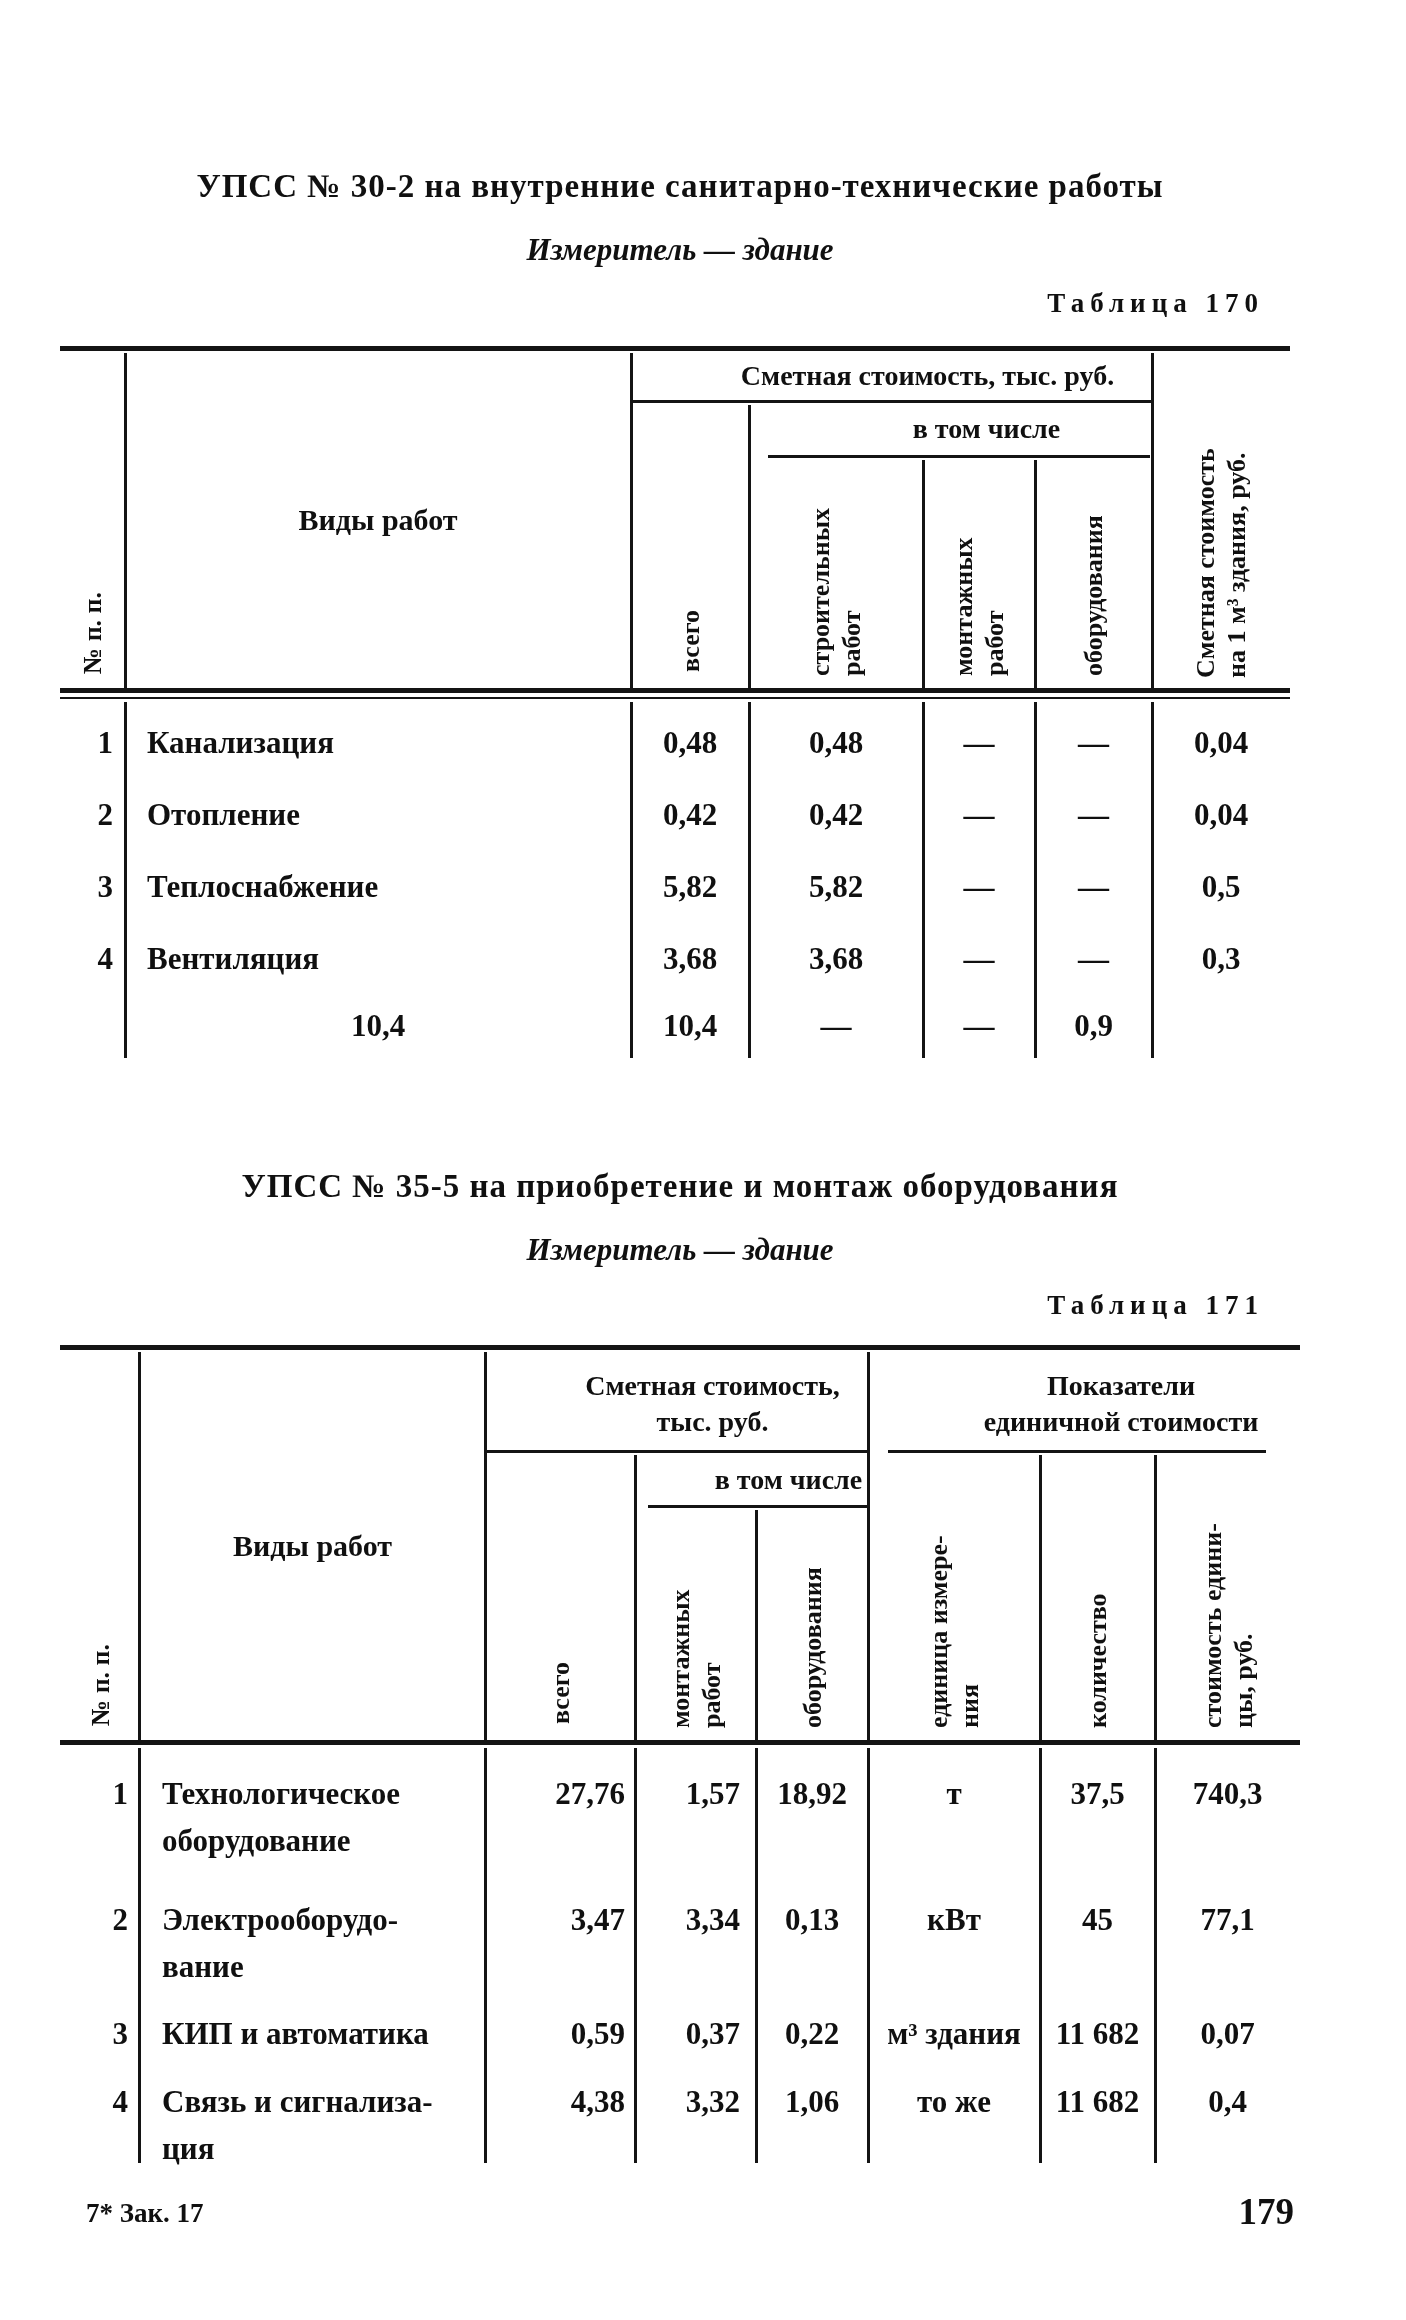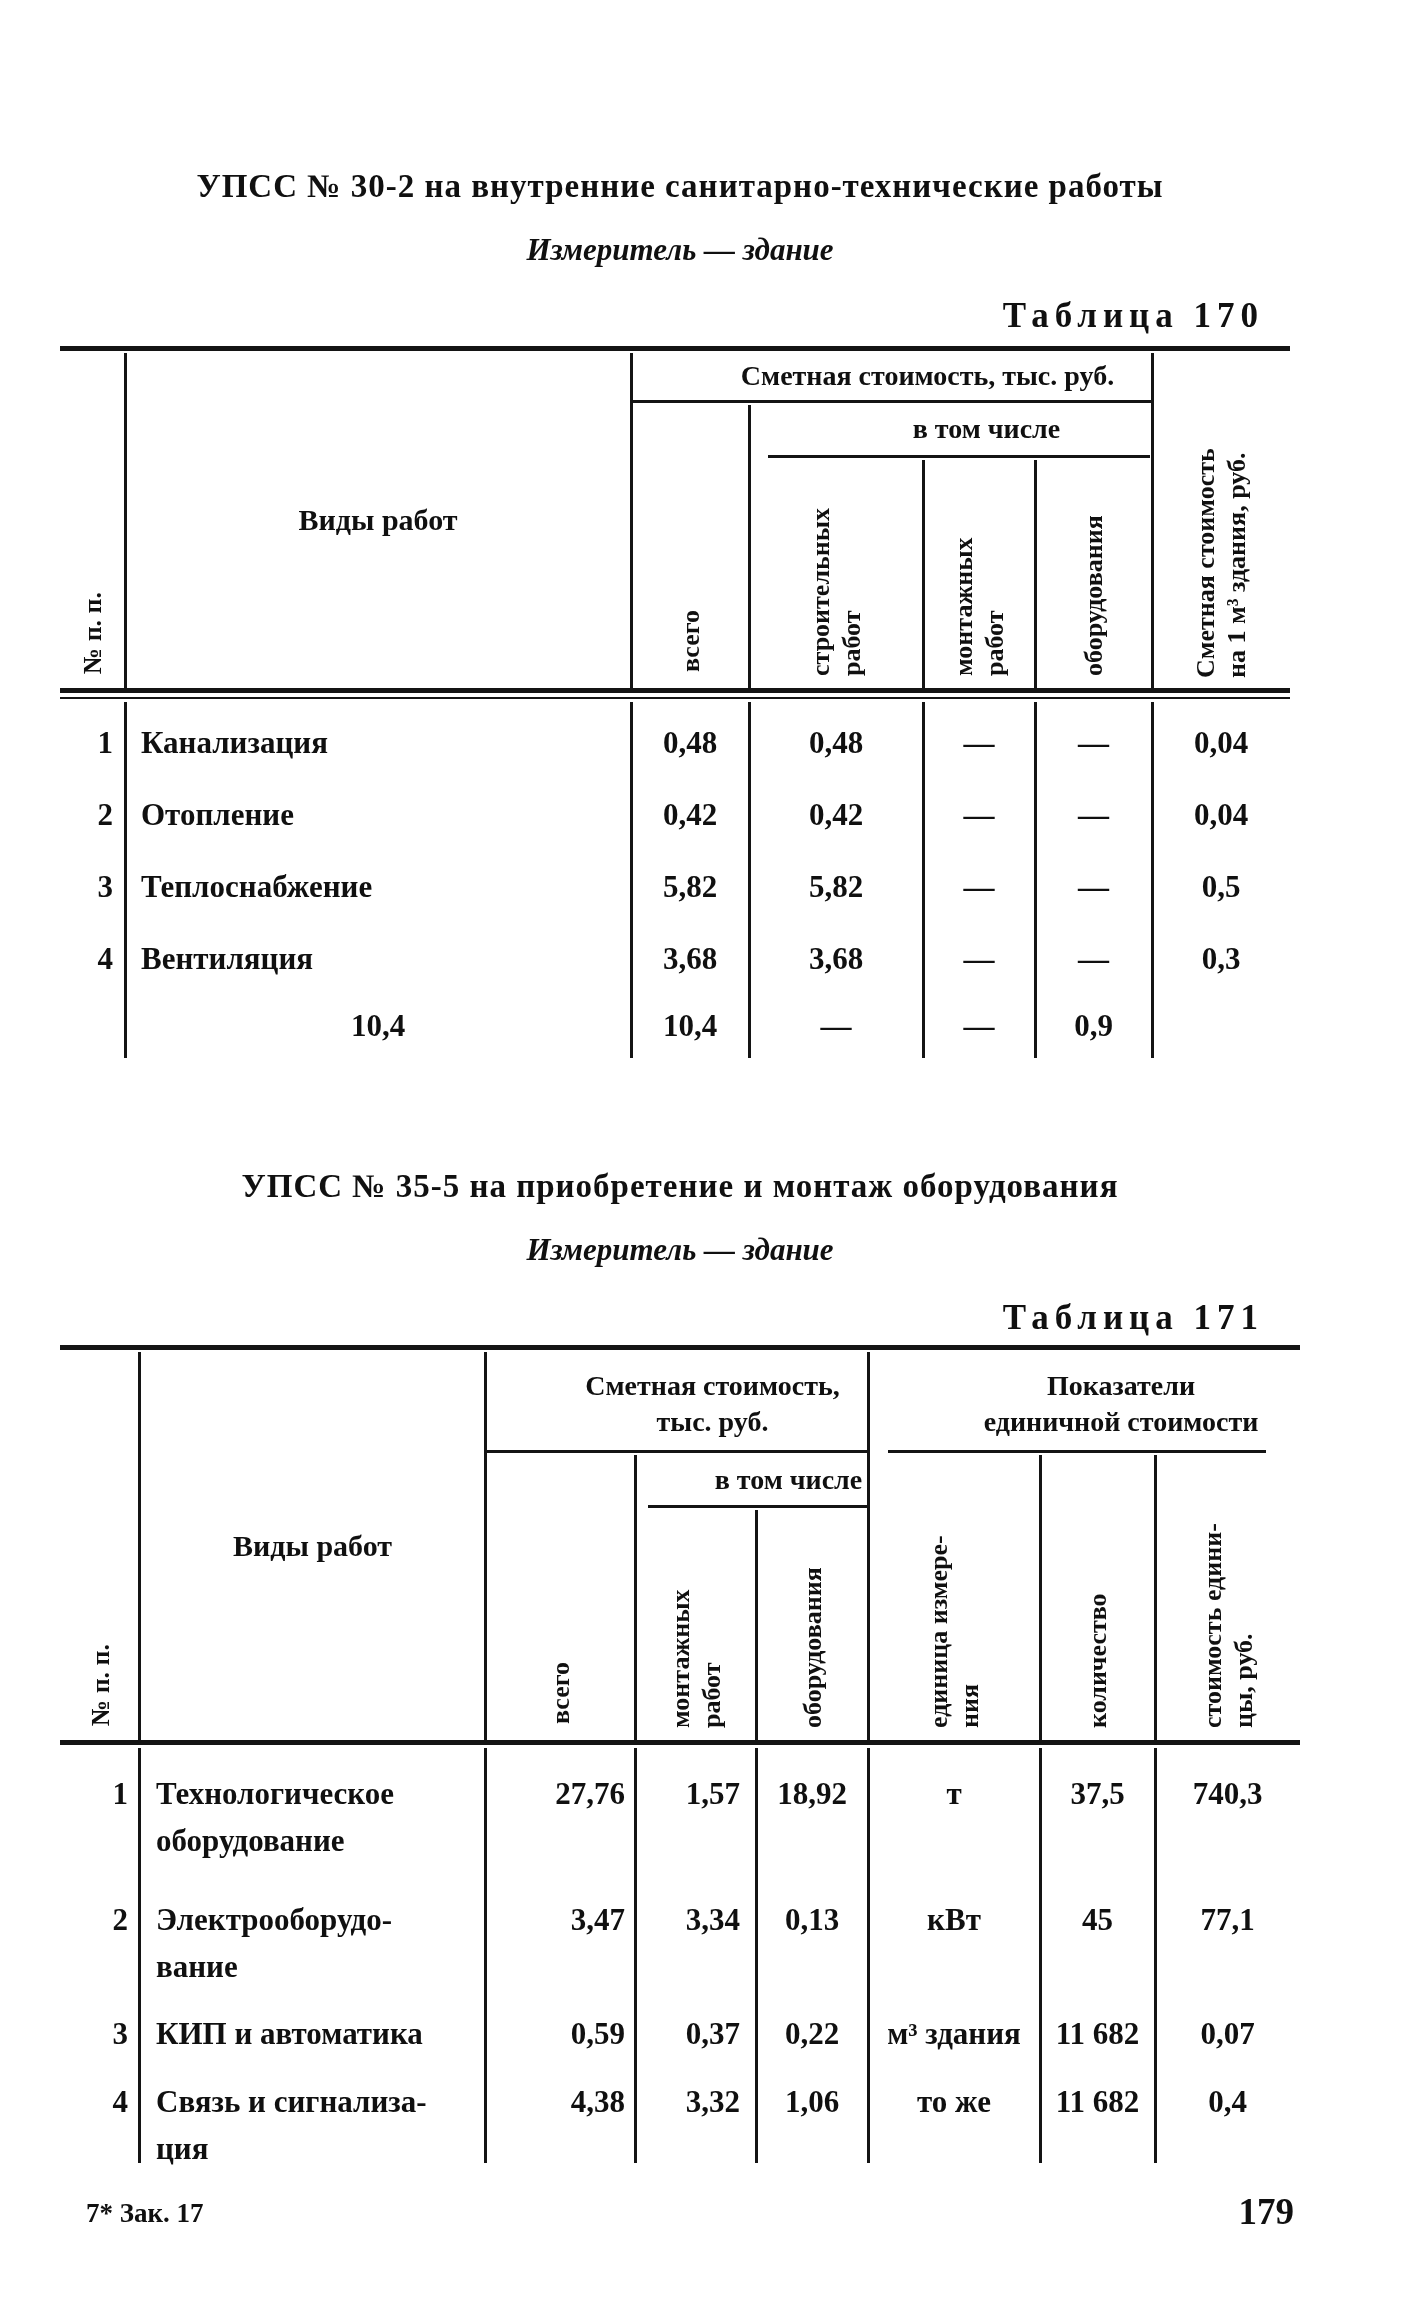--- a/index.html
+++ b/index.html
@@ -12,22 +12,22 @@
   .vline{position:absolute;background:#141414;width:3px;}
   .title{
     position:absolute;left:60px;width:1240px;text-align:center;
     font-size:33px;font-weight:700;letter-spacing:1px;white-space:nowrap;
   }
   .subtitle{
     position:absolute;left:60px;width:1240px;text-align:center;
     font-size:31px;font-weight:700;font-style:italic;white-space:nowrap;
   }
   .tbl-label{
-    position:absolute;right:142px;font-size:35px;font-weight:700;
-    letter-spacing:6px;white-space:nowrap;margin-top:8px;
+    position:absolute;right:142px;font-size:27px;font-weight:700;
+    letter-spacing:6px;white-space:nowrap;
   }
   .hcell{
     position:absolute;display:flex;align-items:center;justify-content:center;
     text-align:center;font-weight:700;white-space:pre-line;
   }
   .group-label{font-size:28px;line-height:36px;padding-left:36px;}
   .works-label{font-size:30px;}
   .vcell{position:absolute;}
   .vlabel{
     position:absolute;left:100%;bottom:0;
@@ -36,21 +36,21 @@
     font-size:26px;line-height:31px;font-weight:700;
     white-space:pre-line;text-align:left;box-sizing:border-box;
   }
   .trow{
     position:absolute;left:60px;display:grid;font-size:31px;font-weight:700;
   }
   .row170{width:1230px;grid-template-columns:65px 506px 118px 174px 112px 117px 138px;align-items:center;}
   .row171{width:1240px;grid-template-columns:80px 345px 150px 121px 112px 172px 115px 145px;align-items:start;}
   .cell{white-space:pre-line;line-height:47px;}
   .c-num{text-align:right;padding-right:12px;}
-  .c-name{text-align:left;padding-left:16px;}
+  .c-name{text-align:left;padding-left:22px;}
   .c-center{text-align:center;}
   .c-right1{text-align:right;padding-right:10px;}
   .c-right2{text-align:right;padding-right:16px;margin-left:20px;}
   .itogo{letter-spacing:11px;padding-left:88px;}
   .footer-left{position:absolute;left:86px;top:2198px;font-size:27px;font-weight:700;white-space:nowrap;}
   .footer-page{position:absolute;right:112px;top:2190px;font-size:37px;font-weight:700;text-align:right;}
 </style>
 </head>
 <body>
 

